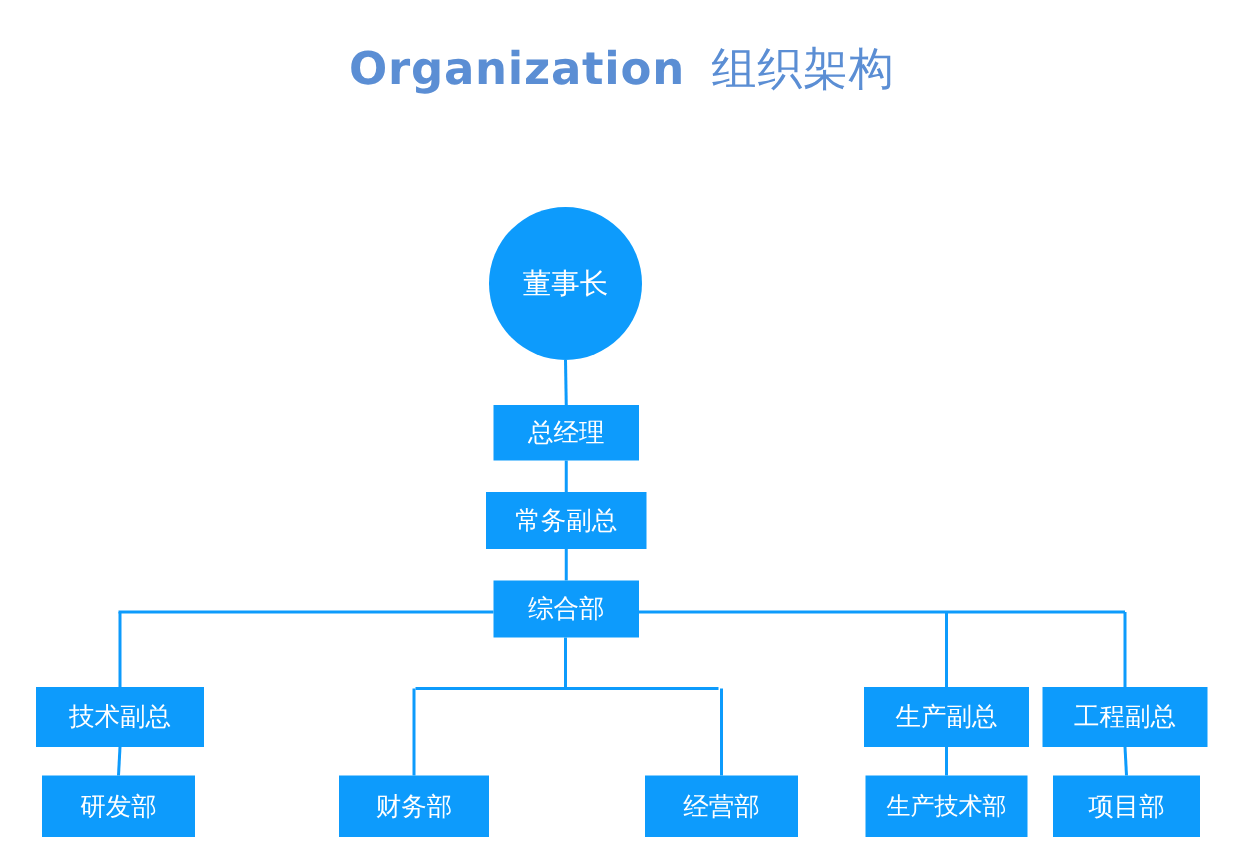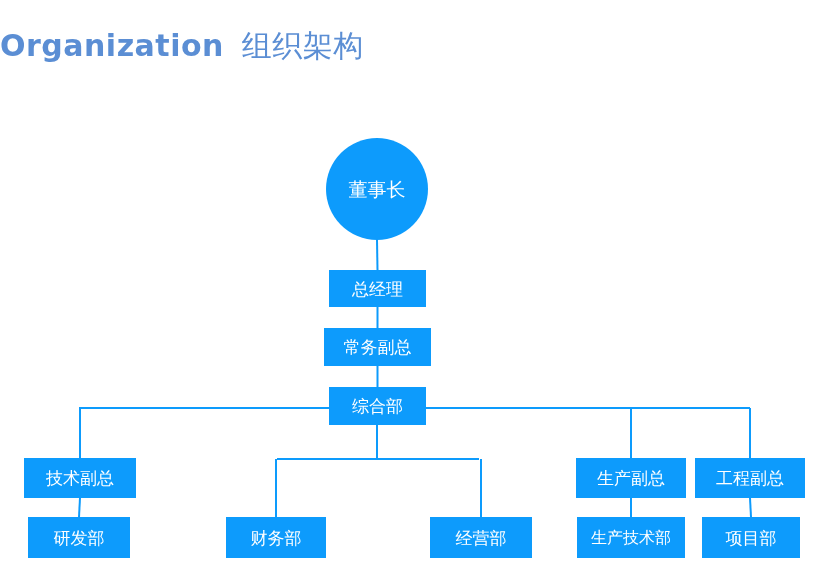--- a/index.html
+++ b/index.html
@@ -18,20 +18,21 @@
   #chart-root {
     position: relative;
     width: 829px;
     height: 576px;
   }
   .title {
     position: absolute;
     left: 0;
     top: 26px;
     width: 829px;
+    text-align: center;
     font-size: 30px;
     font-weight: bold;
     color: #5b8ed4;
     letter-spacing: 0.5px;
     white-space: pre;
   }
   .title .title-en {
     font-family: "DejaVu Sans", "Liberation Sans", sans-serif;
   }
   .title .title-cn {

